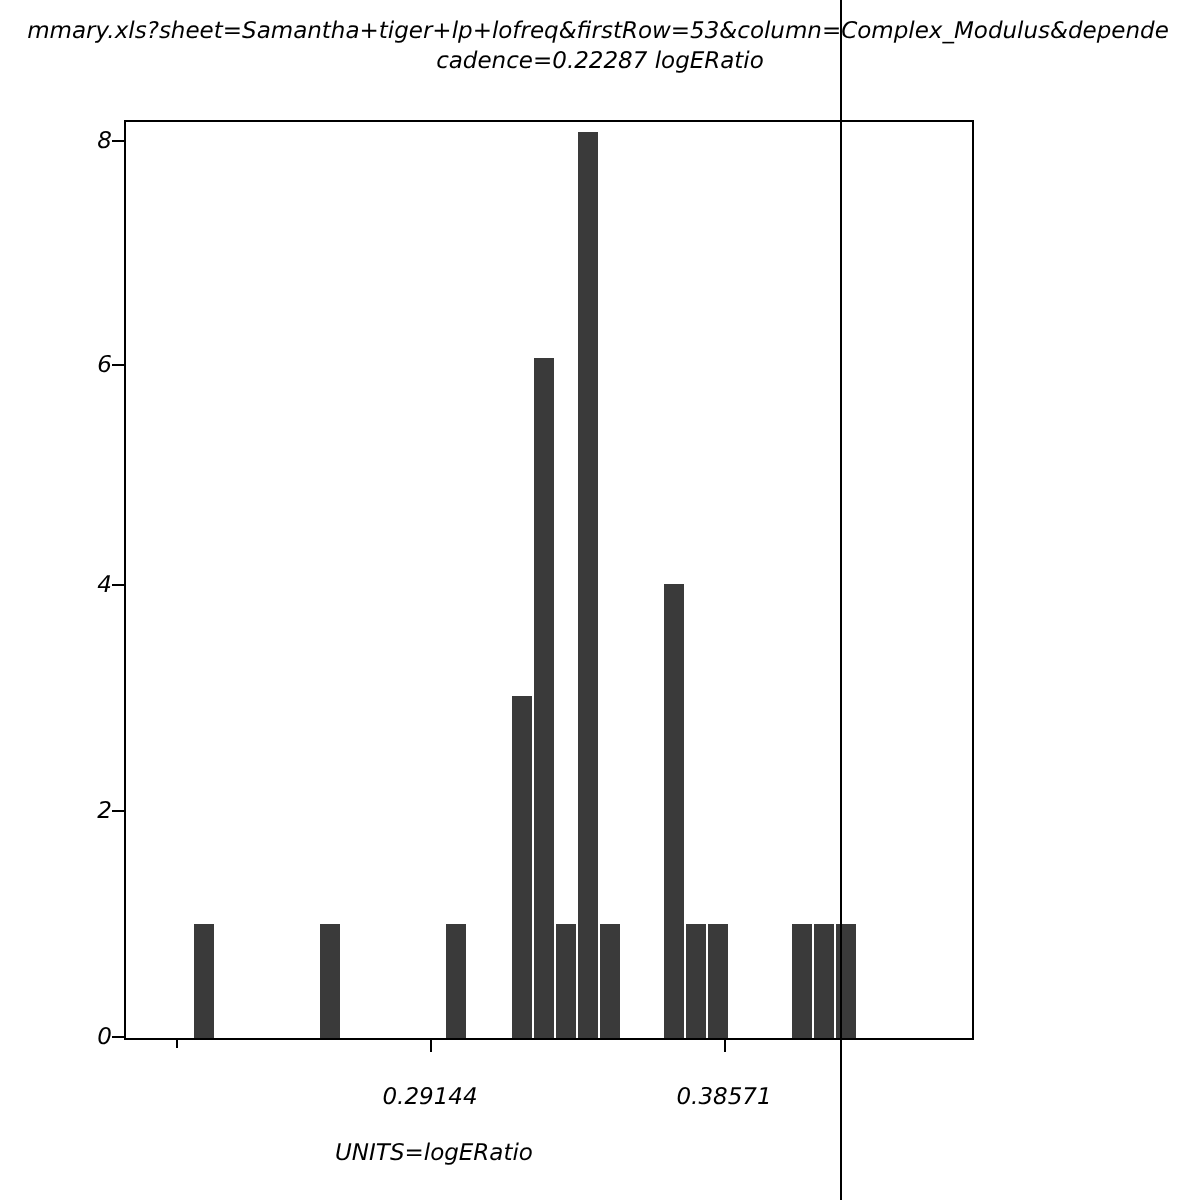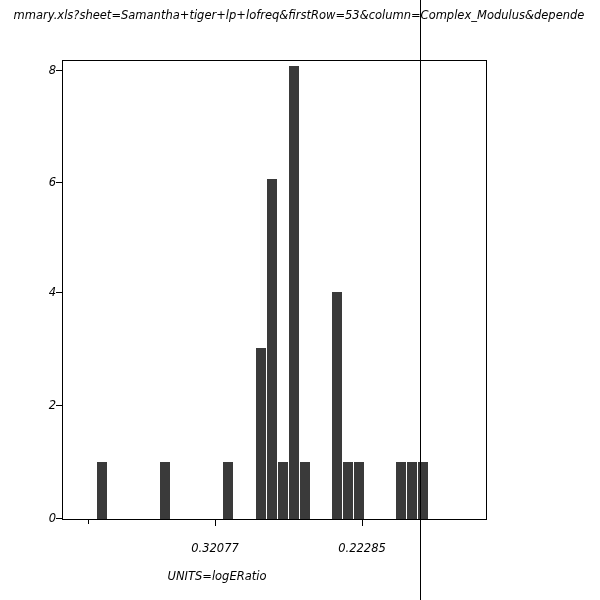--- a/index.html
+++ b/index.html
@@ -120,20 +120,21 @@
     background: #000;
   }
 </style>
 </head>
 <body>
 
 <div id="root">
 
   <div class="title-block">
     <span class="title-line1">mmary.xls?sheet=Samantha+tiger+lp+lofreq&amp;firstRow=53&amp;column=Complex_Modulus&amp;depende</span>
+    <span class="title-line2">cadence=0.22287 logERatio</span>
   </div>
 
   <div class="ytick" style="top:518px;"></div>
   <div class="ylabel" style="top:511px;">0</div>
 
   <div class="ytick" style="top:405px;"></div>
   <div class="ylabel" style="top:398px;">2</div>
 
   <div class="ytick" style="top:292px;"></div>
   <div class="ylabel" style="top:285px;">4</div>
@@ -160,22 +161,22 @@
       <div class="bar" style="left:333px; width:11px; height:57px;"></div>
       <div class="bar" style="left:344px; width:11px; height:57px;"></div>
       <div class="bar" style="left:355px; width:11px; height:57px;"></div>
     </div>
   </div>
 
   <div class="xtick minor" style="left:88px;"></div>
   <div class="xtick" style="left:215px;"></div>
   <div class="xtick" style="left:362px;"></div>
 
-  <div class="xlabel" style="left:215px;">0.32077</div>
-  <div class="xlabel" style="left:362px;">0.22285</div>
+  <div class="xlabel" style="left:215px;">0.29144</div>
+  <div class="xlabel" style="left:362px;">0.38571</div>
 
   <div class="axis-title">
     <span>UNITS=logERatio</span>
   </div>
 
   <div class="vline" style="left:420px;"></div>
 
 </div>
 
 </body></html>

